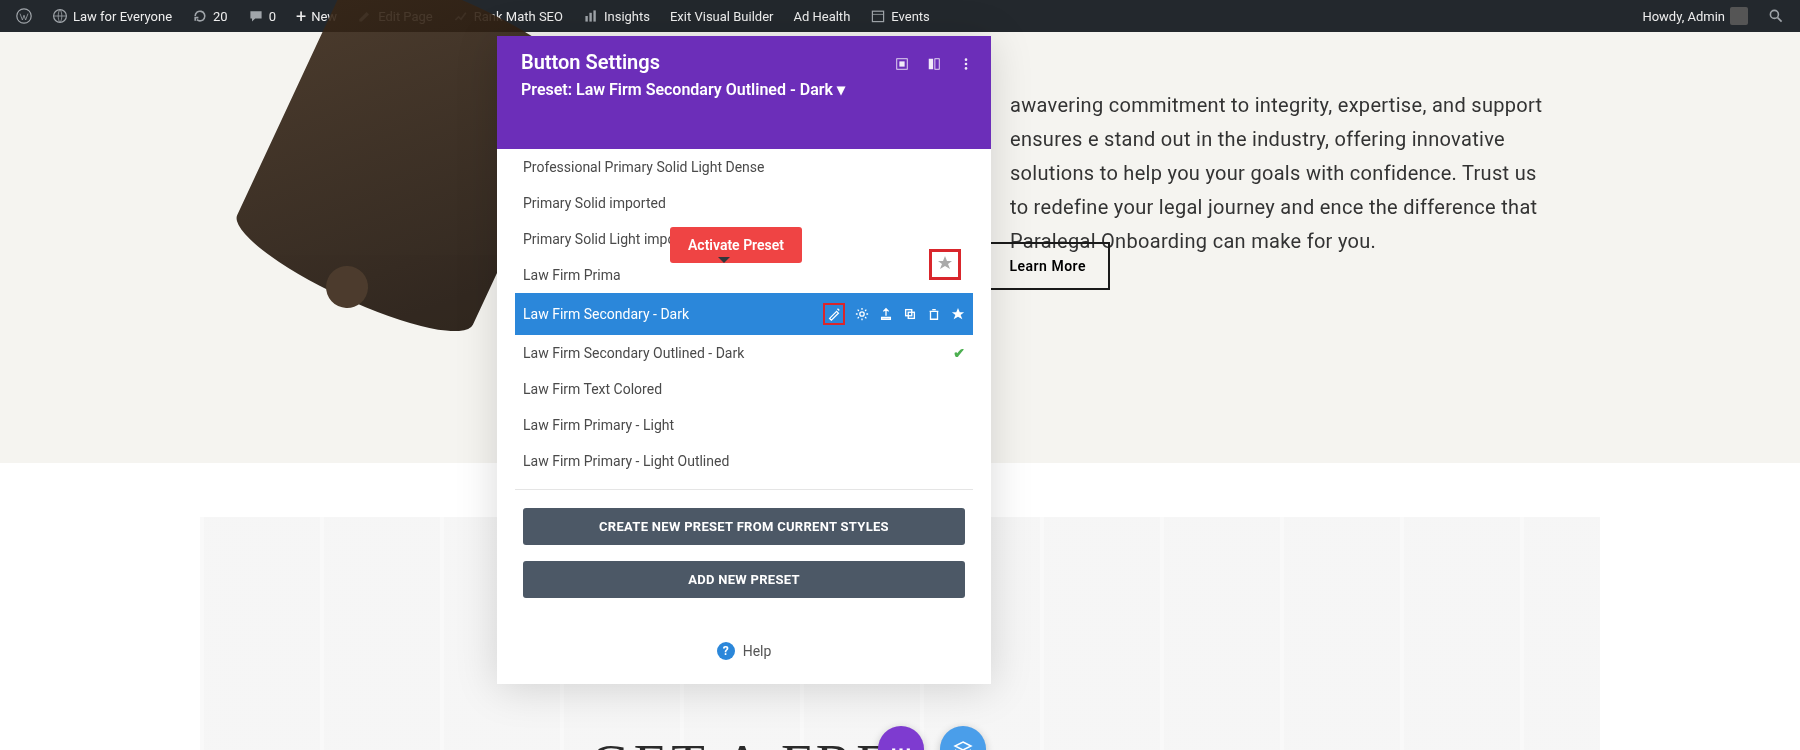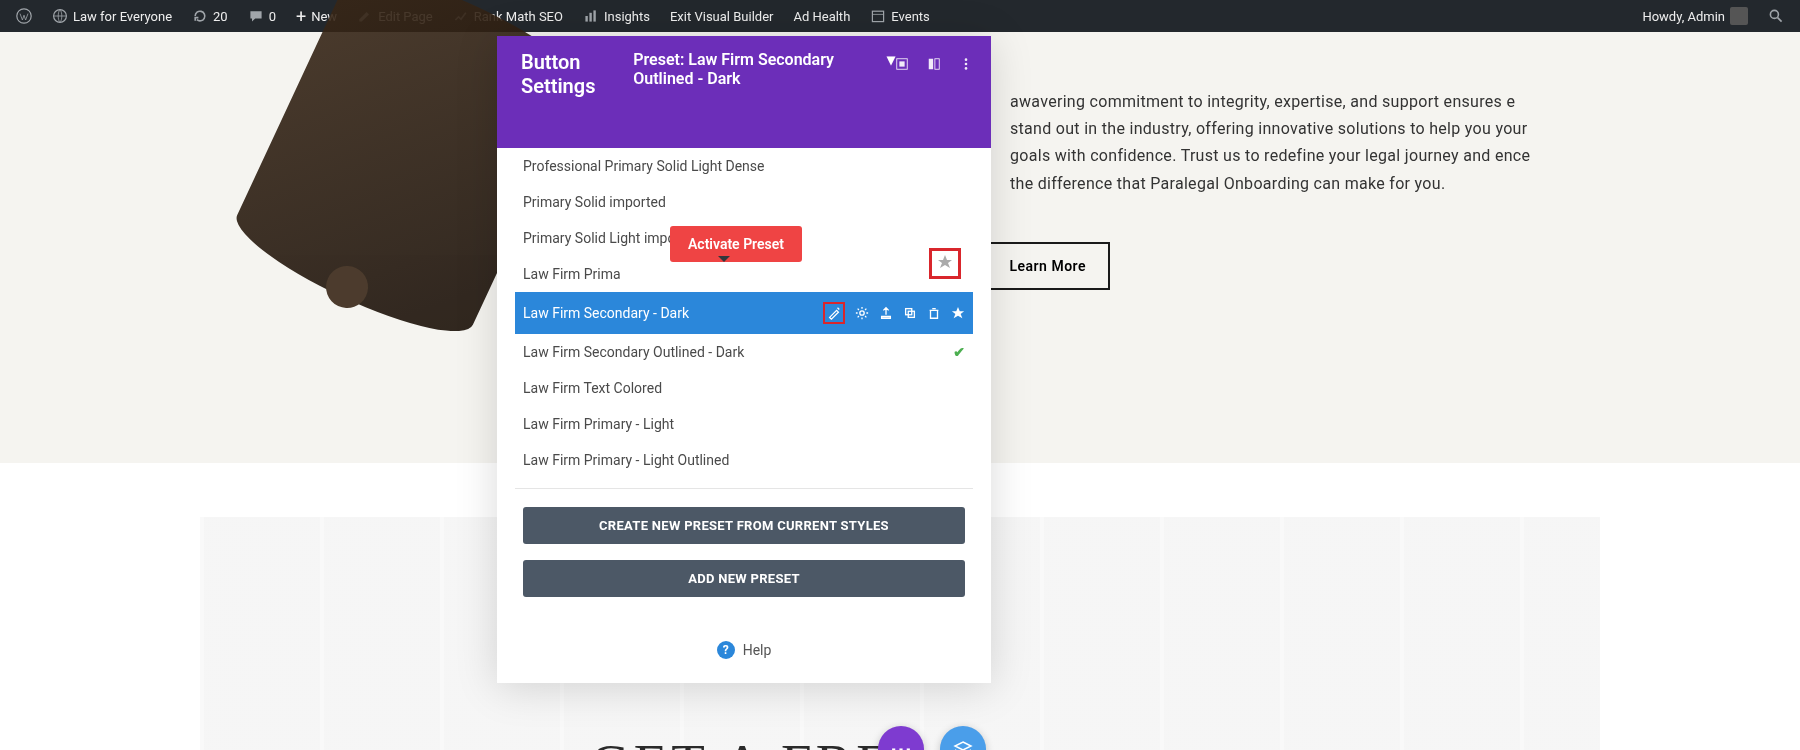--- a/index.html
+++ b/index.html
@@ -10,34 +10,34 @@
 .wp-left, .wp-right { display: flex; align-items: center; gap: 4px; }
 .wp-item { display: flex; align-items: center; gap: 5px; padding: 14px 8px; height: 32px; cursor: pointer; color: #eee; }
 .wp-item svg { width: 16px; height: 16px; fill: #a0a5aa; }
 .avatar { width: 18px; height: 18px; background: #555; border-radius: 2px; }
 
 
 .page-bg { position: absolute; top: 32px; left: 0; right: 0; bottom: 0; background: linear-gradient(#f5f4f0 0%, #f5f4f0 60%, #fff 60%, #fff 100%); }
 .gavel { position: absolute; left: 280px; top: -40px; width: 260px; height: 320px; background: linear-gradient(135deg, #3a2818 0%, #1a1008 100%); border-radius: 130px / 30px; transform: rotate(25deg); opacity: 0.9; }
 .gavel::after { content:""; position:absolute; bottom:-10px; left:50%; transform:translateX(-50%); width:42px; height:42px; background:#3a2818; border-radius:50%; }
 
-.body-text { position: absolute; right: 250px; top: 56px; width: 540px; color: #333; font-size: 16px; line-height: 1.7; letter-spacing: 0.3px; }
+.body-text { position: absolute; right: 250px; top: 56px; width: 540px; color: #333; font-size: 20px; line-height: 1.7; letter-spacing: 0.3px; }
 .learn-more { position: absolute; right: 690px; top: 210px; border: 2px solid #1a1a1a; padding: 14px 22px; font-size: 14px; font-weight: 600; letter-spacing: 0.5px; cursor: pointer; background: transparent; }
 
 .big-title { position: absolute; left: 590px; top: 700px; font-family: Georgia, serif; font-size: 55px; letter-spacing: 4px; color: #2a2a2a; }
 
 .fab1, .fab2 { position: absolute; width: 46px; height: 46px; border-radius: 50%; display:flex; align-items:center; justify-content:center; top: 694px; box-shadow: 0 2px 8px rgba(0,0,0,0.2); cursor:pointer; }
 .fab1 { left: 878px; background: #7e3bd0; color:#fff; font-size:22px; font-weight:bold; }
 .fab2 { left: 940px; background: #4a9eea; }
 .fab2 svg { fill:#fff; width:20px; height:20px; }
 
 
 .modal { position: absolute; left: 497px; top: 36px; width: 494px; background: #fff; box-shadow: 0 4px 40px rgba(0,0,0,0.15); }
 .modal-header { background: #6c2eb9; color: #fff; padding: 14px 18px 14px 24px; display: flex; justify-content: space-between; align-items: flex-start; }
-.modal-title-wrap { display: flex; flex-direction: row; }
+.modal-title-wrap { display: flex; flex-direction: column; gap: 6px; }
 .modal-title { font-size: 20px; font-weight: 600; }
 .modal-preset { font-size: 16px; font-weight: 600; display:flex; gap:4px; }
 .modal-icons { display: flex; gap: 18px; padding-top: 6px; }
 .modal-icons span { cursor:pointer; opacity:0.9; }
 .modal-icons svg { width:14px; height:14px; fill:#fff; }
 
 .purple-strip { background: #6c2eb9; height: 36px; }
 
 .preset-list { background: #fff; padding: 0 26px 8px 26px; position: relative; }
 .preset-item { padding: 10px 0; font-size: 14px; color: #4a4a4a; cursor:pointer; display:flex; align-items:center; justify-content:space-between; }

